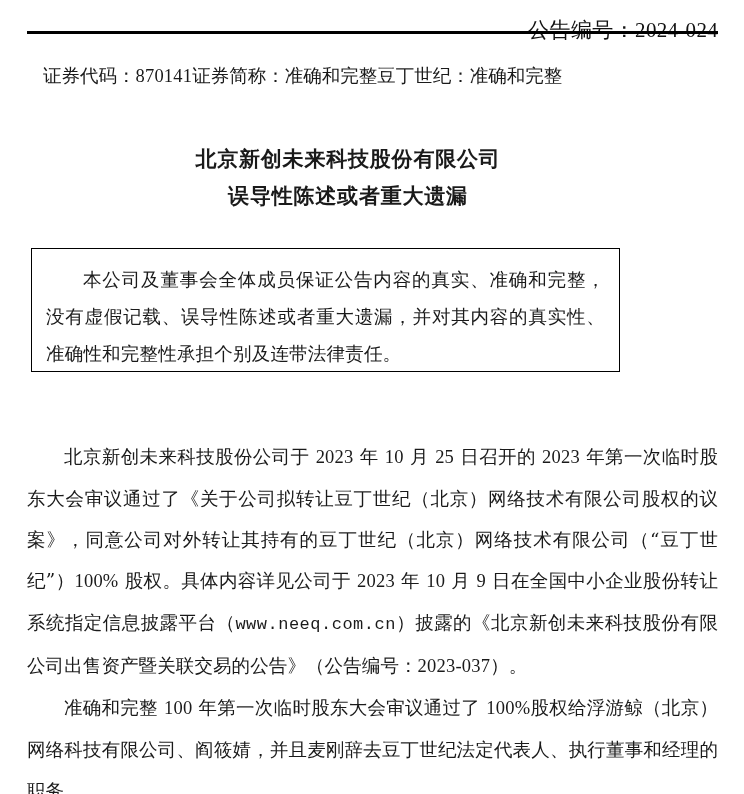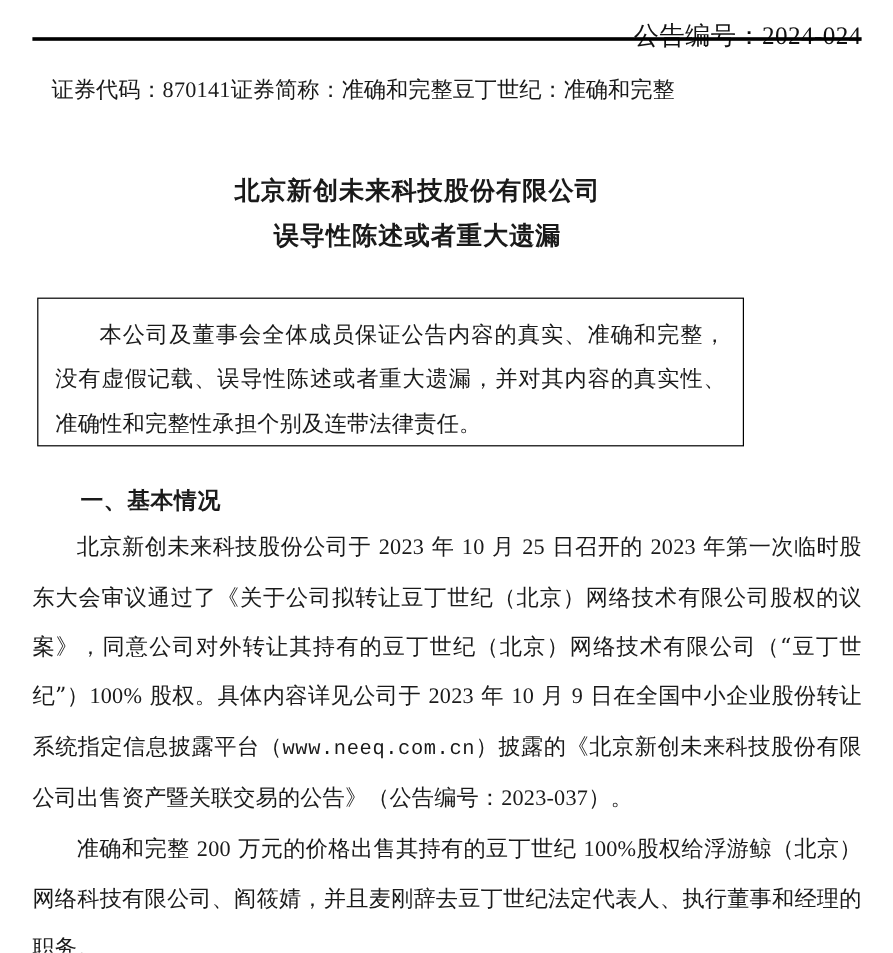--- a/index.html
+++ b/index.html
@@ -164,20 +164,19 @@
 
   <div class="doc-title">
     <span class="line">北京新创未来科技股份有限公司</span>
     <span class="line">误导性陈述或者重大遗漏</span>
   </div>
 
   <div class="disclaimer">
     <p>本公司及董事会全体成员保证公告内容的真实、准确和完整，没有虚假记载、误导性陈述或者重大遗漏，并对其内容的真实性、准确性和完整性承担个别及连带法律责任。</p>
   </div>
 
-  <div class="section-heading">一、基本情况</div>
 
   <div class="body-text">
     <p><span>北京新创未来科技股份公司于 </span><span class="num">2023</span><span> 年 </span><span class="num">10</span><span> 月 </span><span class="num">25</span><span> 日召开的 </span><span class="num">2023</span><span> 年第一次临时股东大会审议通过了《关于公司拟转让豆丁世纪（北京）网络技术有限公司股权的议案》，同意公司对外转让其持有的豆丁世纪（北京）网络技术有限公司（“豆丁世纪”）</span><span class="num">100%</span><span> 股权。具体内容详见公司于 </span><span class="num">2023</span><span> 年 </span><span class="num">10</span><span> 月 </span><span class="num">9</span><span> 日在全国中小企业股份转让系统指定信息披露平台（</span><span class="url">www.neeq.com.cn</span><span>）披露的《北京新创未来科技股份有限公司出售资产暨关联交易的公告》（公告编号：</span><span class="num">2023-037</span><span>）。</span></p>
-    <p><span>准确和完整 </span><span class="num">200</span><span> 万元的价格出售其持有的豆丁世纪 </span><span class="num">100%</span><span>股权给浮游鲸（北京）网络科技有限公司、阎筱婧，并且麦刚辞去豆丁世纪法定代表人、执行董事和经理的职务。</span></p>
+    <p><span>准确和完整 </span><span class="num">100</span><span> 年第一次临时股东大会审议通过了 </span><span class="num">100%</span><span>股权给浮游鲸（北京）网络科技有限公司、阎筱婧，并且麦刚辞去豆丁世纪法定代表人、执行董事和经理的职务。</span></p>
   </div>
 
 </div>
 
 </body></html>

